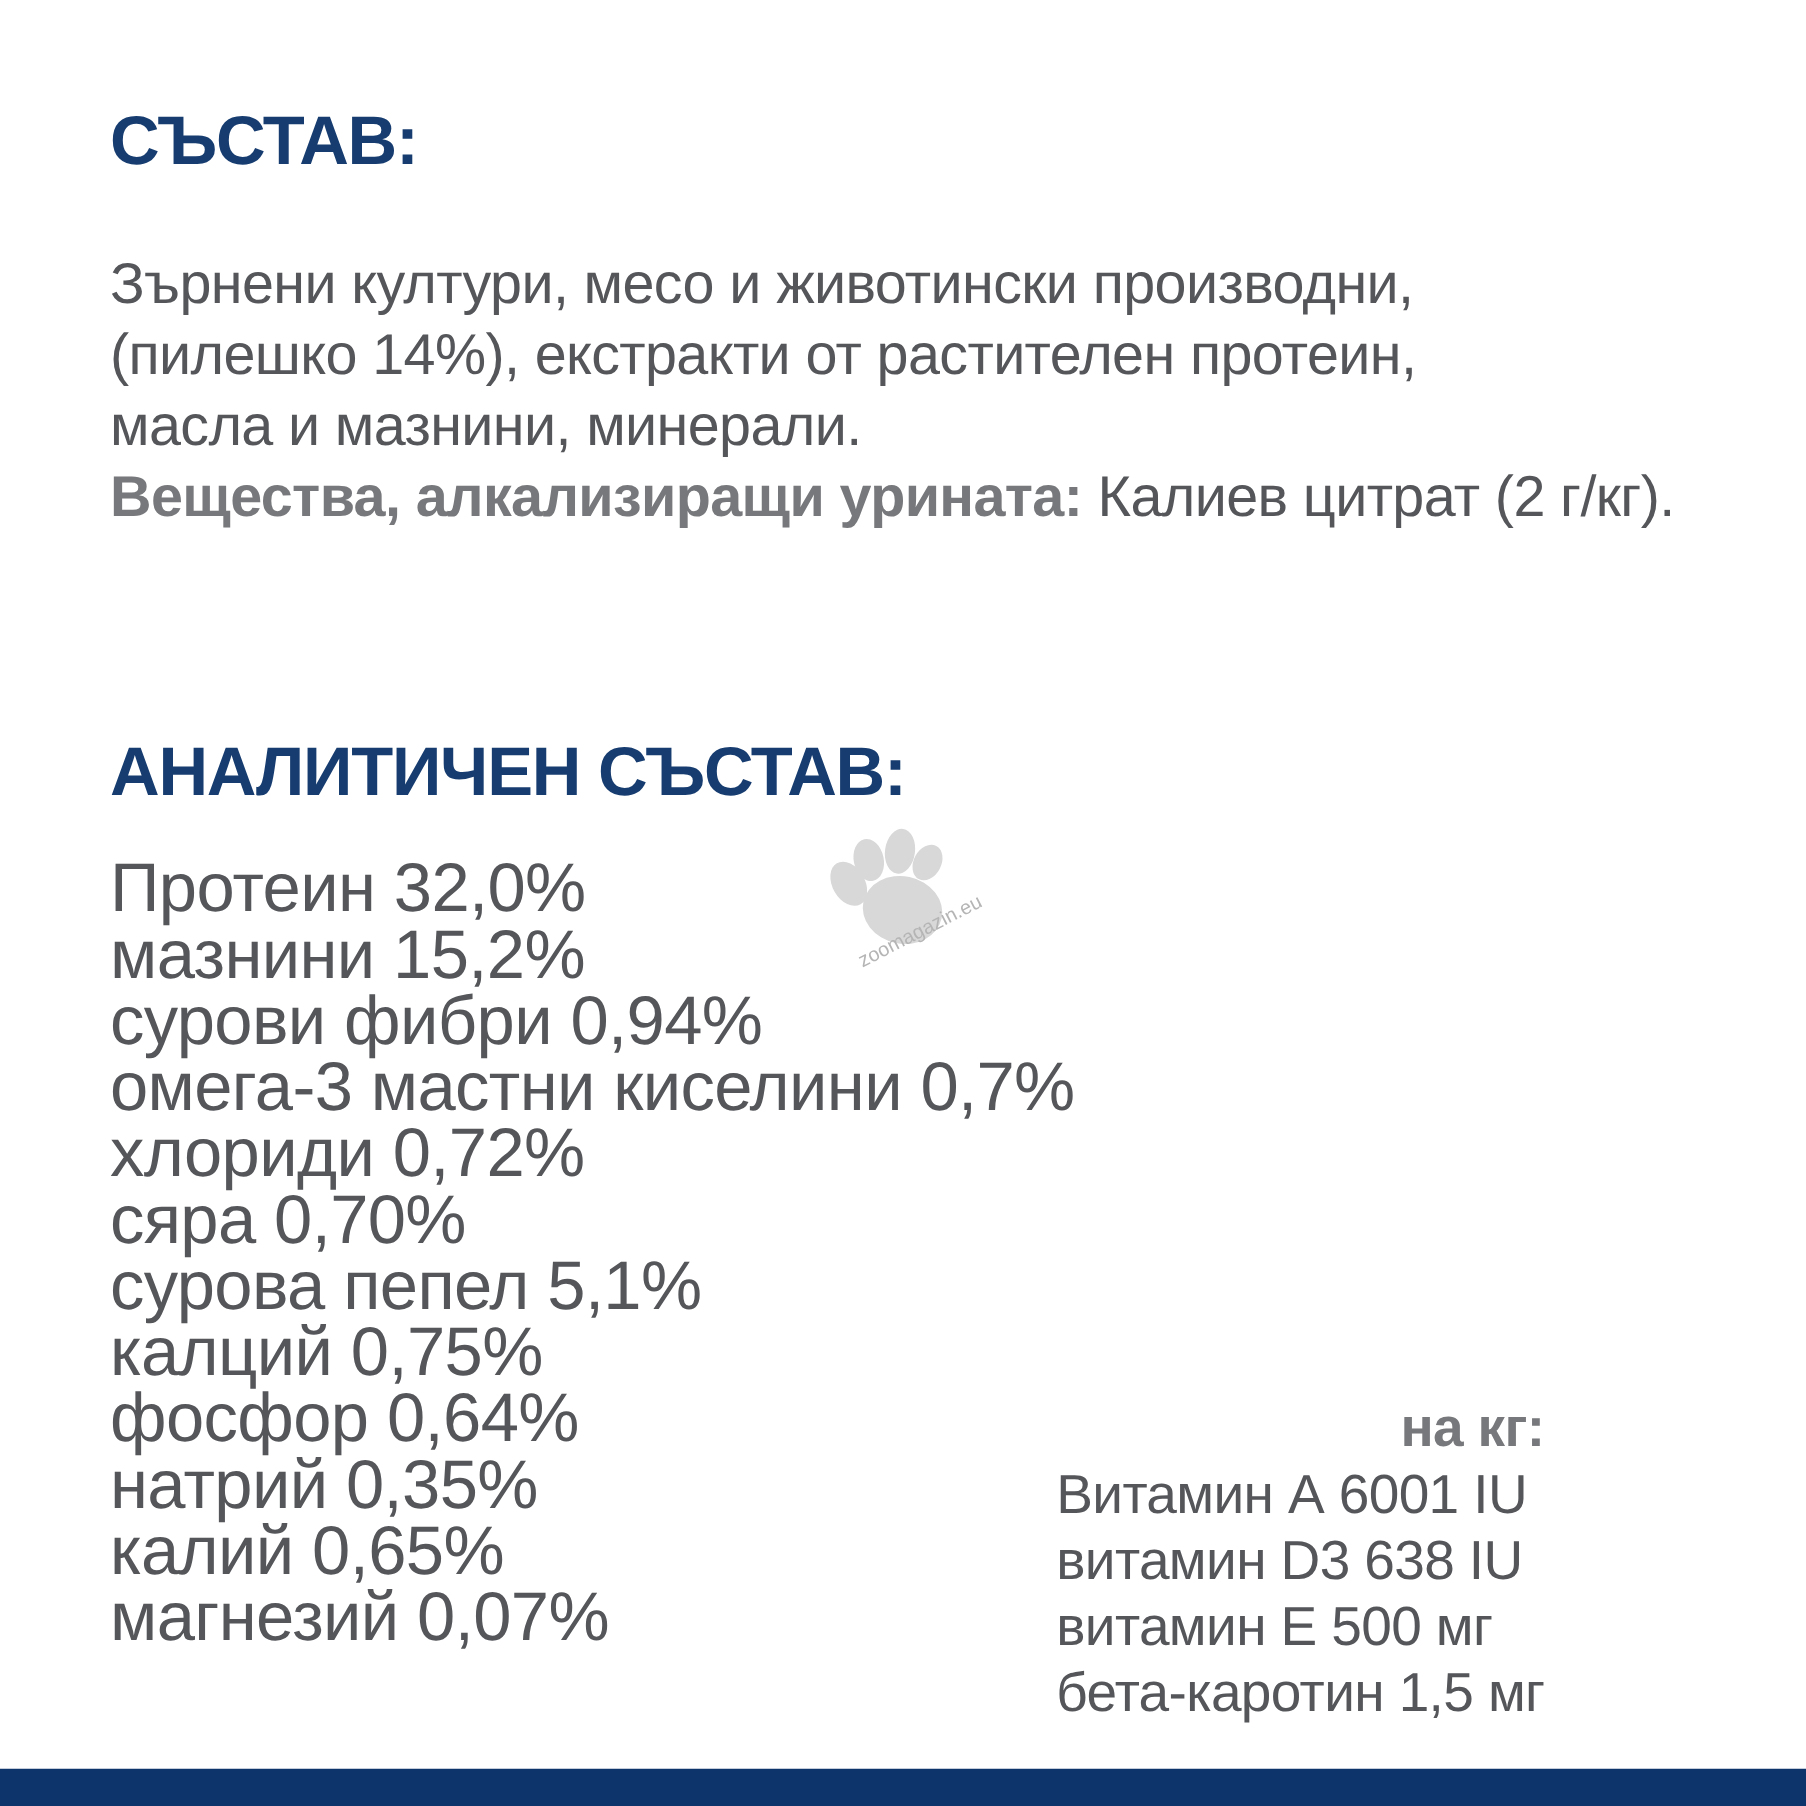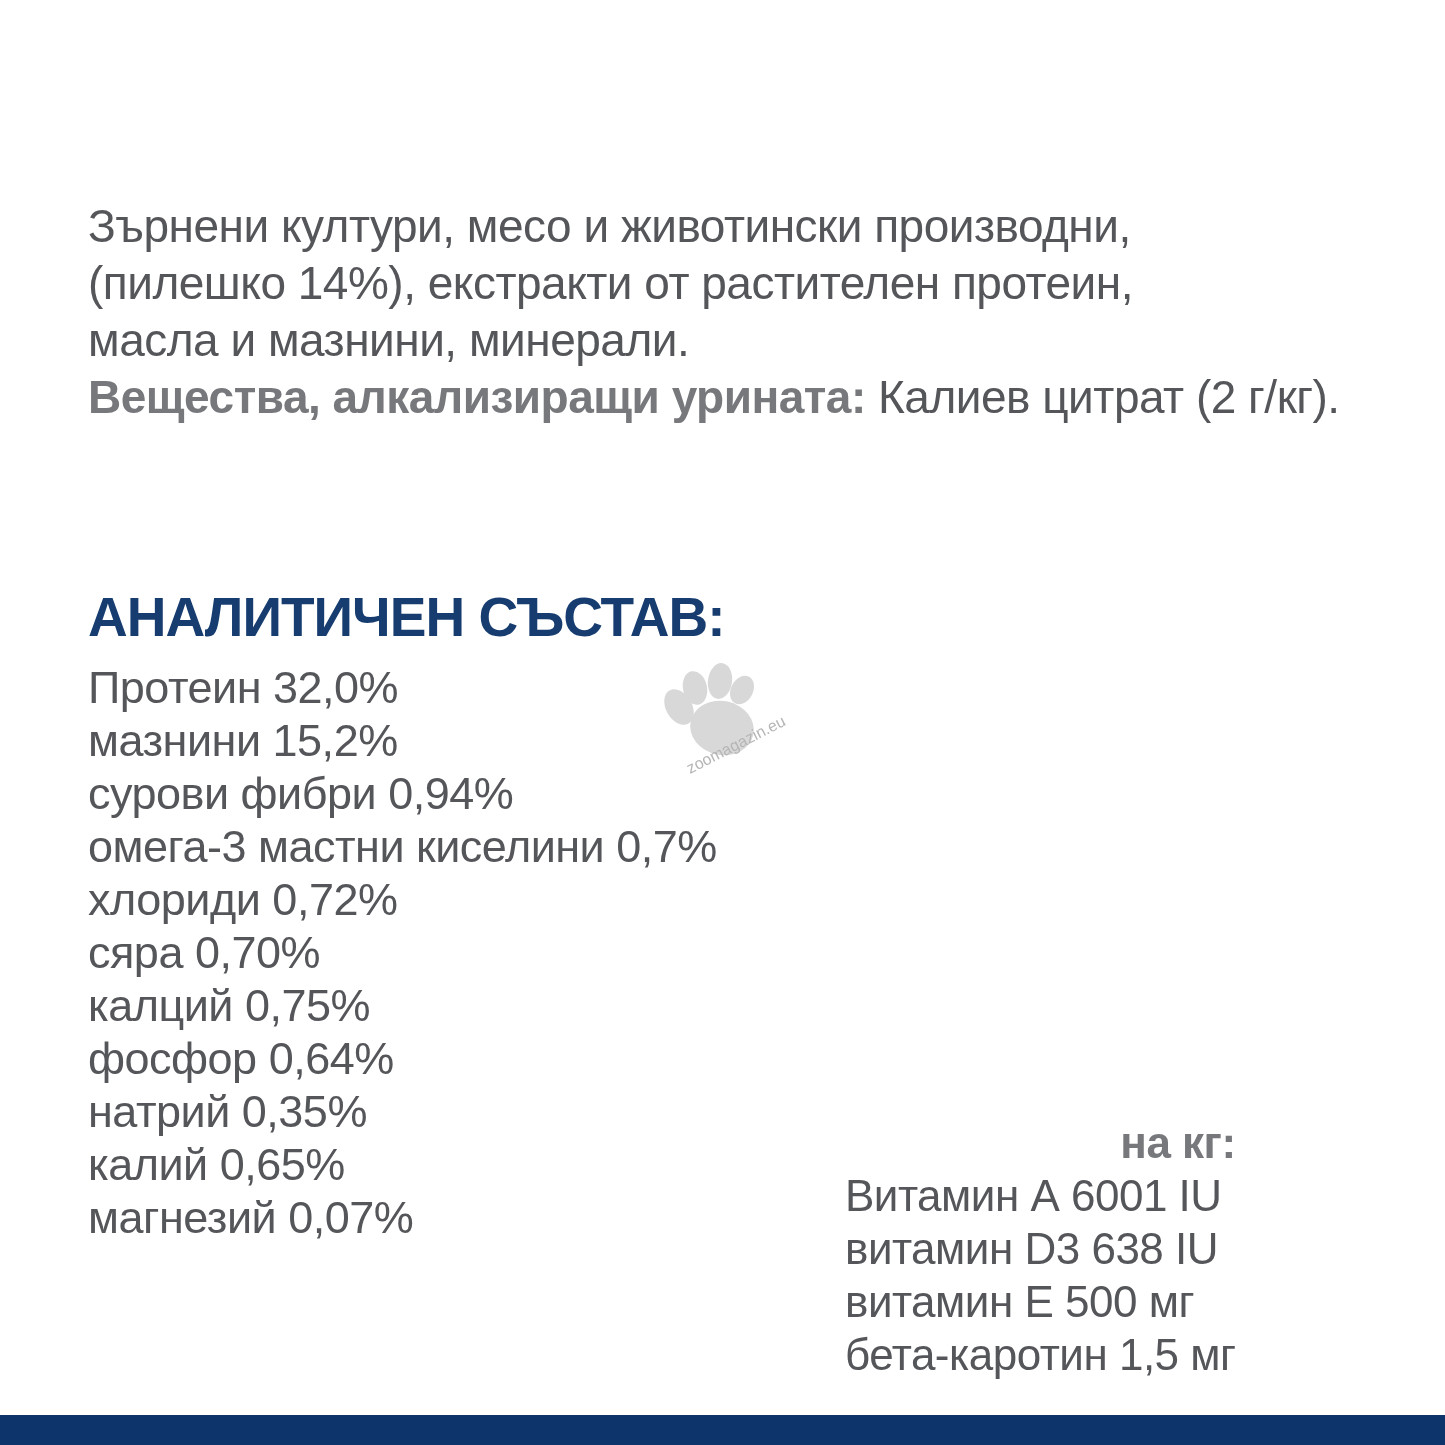--- a/index.html
+++ b/index.html
@@ -42,22 +42,22 @@
   .composition-text .line { white-space: nowrap; }
   .bold-gray {
     font-weight: bold;
     color: #77787b;
     text-align: right;
   }
 
   .analysis-list {
     position: absolute;
     left: 88px;
-    top: 661px;
-    font-size: 45px;
+    top: 684px;
+    font-size: 55px;
     line-height: 53px;
     letter-spacing: -0.5px;
     color: #54565a;
   }
   .analysis-list .line { white-space: nowrap; }
 
   .vitamins-block {
     position: absolute;
     left: 845px;
     top: 1116px;
@@ -84,20 +84,21 @@
     width: 100%;
     height: 30px;
     background: #0d356c;
   }
 </style>
 </head>
 <body>
 
 <div class="page">
 
+  <h1 id="composition-title" class="section-title">СЪСТАВ:</h1>
 
   <div class="composition-text">
     <div class="line">Зърнени култури, месо и животински производни,</div>
     <div class="line">(пилешко 14%), екстракти от растителен протеин,</div>
     <div class="line">масла и мазнини, минерали.</div>
     <div class="line"><span class="bold-gray">Вещества, алкализиращи урината:</span><span> Калиев цитрат (2 г/кг).</span></div>
   </div>
 
   <h1 id="analysis-title" class="section-title">АНАЛИТИЧЕН СЪСТАВ:</h1>
 
@@ -112,20 +113,21 @@
     <text x="50" y="126" fill="#b5b5b5" font-size="16" font-family="Liberation Sans, sans-serif" transform="rotate(-27 50 126)">zoomagazin.eu</text>
   </svg>
 
   <div class="analysis-list">
     <div class="line">Протеин 32,0%</div>
     <div class="line">мазнини 15,2%</div>
     <div class="line">сурови фибри 0,94%</div>
     <div class="line">омега-3 мастни киселини 0,7%</div>
     <div class="line">хлориди 0,72%</div>
     <div class="line">сяра 0,70%</div>
+    <div class="line">сурова пепел 5,1%</div>
     <div class="line">калций 0,75%</div>
     <div class="line">фосфор 0,64%</div>
     <div class="line">натрий 0,35%</div>
     <div class="line">калий 0,65%</div>
     <div class="line">магнезий 0,07%</div>
   </div>
 
   <div class="vitamins-block">
     <div class="line bold-gray">на кг:</div>
     <div class="line">Витамин А 6001 IU</div>

